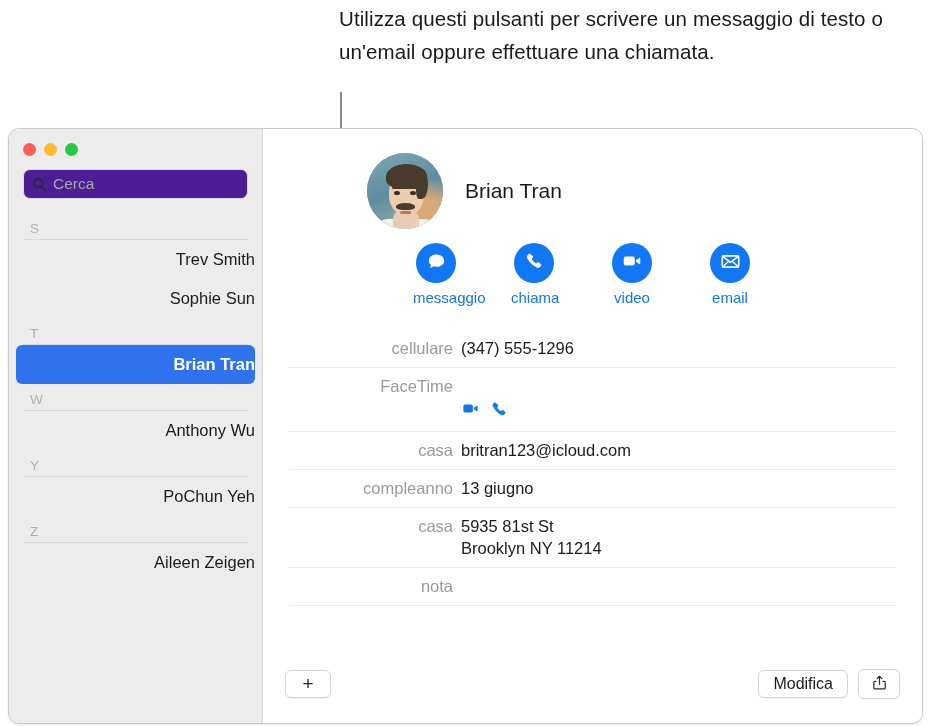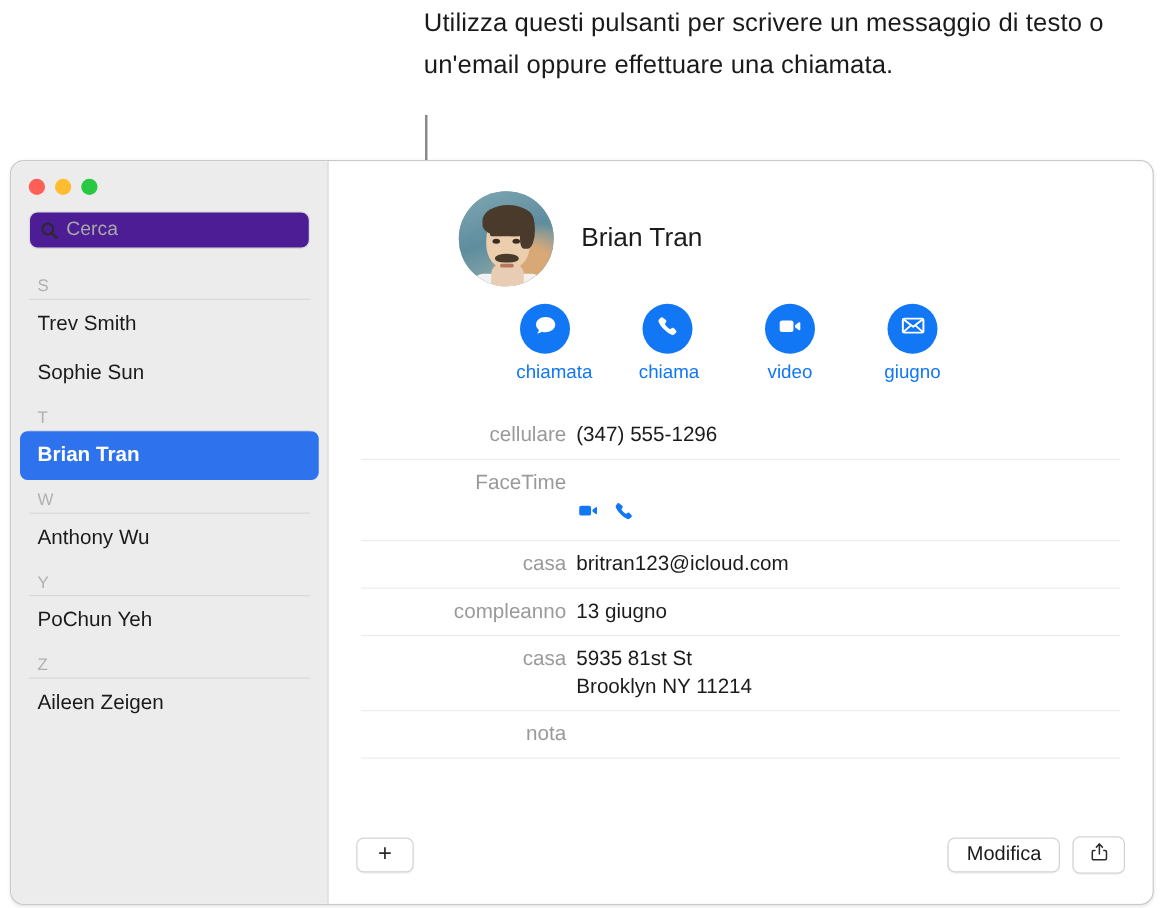--- a/index.html
+++ b/index.html
@@ -97,20 +97,21 @@
     color: #b0b0b0;
     border-bottom: 1px solid #d9d9d9;
   }
   .sb-item {
     margin: 0 7px;
     padding: 10px 0 10px 14px;
     font-size: 16.5px;
     color: #1b1b1b;
     border-radius: 6px;
     white-space: nowrap;
+    text-align: right;
   }
   .sb-item.selected {
     background: #2f72ee;
     color: #ffffff;
     font-weight: 600;
   }
 
   
   .detail {
     flex: 1 1 auto;
@@ -312,21 +313,21 @@
       <div class="actions">
 
         <div class="action">
           <div class="action-circle">
             <span>
               <svg width="21" height="21" viewBox="0 0 24 24">
                 <path fill="#ffffff" d="M12 4C7 4 3.2 7.1 3.2 11c0 2 1 3.8 2.7 5-0.2 1.1-0.8 2.2-1.7 3.1 1.8-0.2 3.3-0.8 4.4-1.6 1 0.3 2.1 0.5 3.4 0.5 5 0 8.8-3.1 8.8-7S17 4 12 4z"></path>
               </svg>
             </span>
           </div>
-          <div class="action-label">chiamata</div>
+          <div class="action-label">messaggio</div>
         </div>
 
         <div class="action">
           <div class="action-circle">
             <span>
               <svg width="20" height="20" viewBox="0 0 24 24">
                 <path fill="#ffffff" d="M7.3 3.6c-.6-.5-1.5-.4-2 .2L3.9 5.6c-.6.7-.7 1.7-.3 2.5 1.2 2.6 3 5 5.2 7.1 2.1 2.1 4.5 3.8 7.1 5 .8.4 1.8.2 2.4-.4l1.8-1.5c.6-.5.7-1.4.2-2l-2-2.4c-.5-.6-1.3-.7-1.9-.3l-1.7 1c-.3.2-.7.2-1-.1a20 20 0 0 1-3.9-3.9c-.2-.3-.3-.7-.1-1l1-1.7c.4-.6.3-1.4-.3-1.9L7.3 3.6z"></path>
               </svg>
             </span>
           </div>
@@ -348,21 +349,21 @@
         <div class="action">
           <div class="action-circle">
             <span>
               <svg width="21" height="21" viewBox="0 0 24 24">
                 <rect x="2.6" y="5.6" width="18.8" height="12.8" rx="1.4" fill="none" stroke="#ffffff" stroke-width="1.8"></rect>
                 <path d="M3.4 6.4L12 13l8.6-6.6" fill="none" stroke="#ffffff" stroke-width="1.8" stroke-linecap="round" stroke-linejoin="round"></path>
                 <path d="M3.4 17.6l6.3-5.6M20.6 17.6l-6.3-5.6" fill="none" stroke="#ffffff" stroke-width="1.6" stroke-linecap="round"></path>
               </svg>
             </span>
           </div>
-          <div class="action-label">giugno</div>
+          <div class="action-label">email</div>
         </div>
 
       </div>
 
       <div class="info">
 
         <div class="row">
           <div class="row-label">cellulare</div>
           <div class="row-value">(347) 555-1296</div>
         </div>

